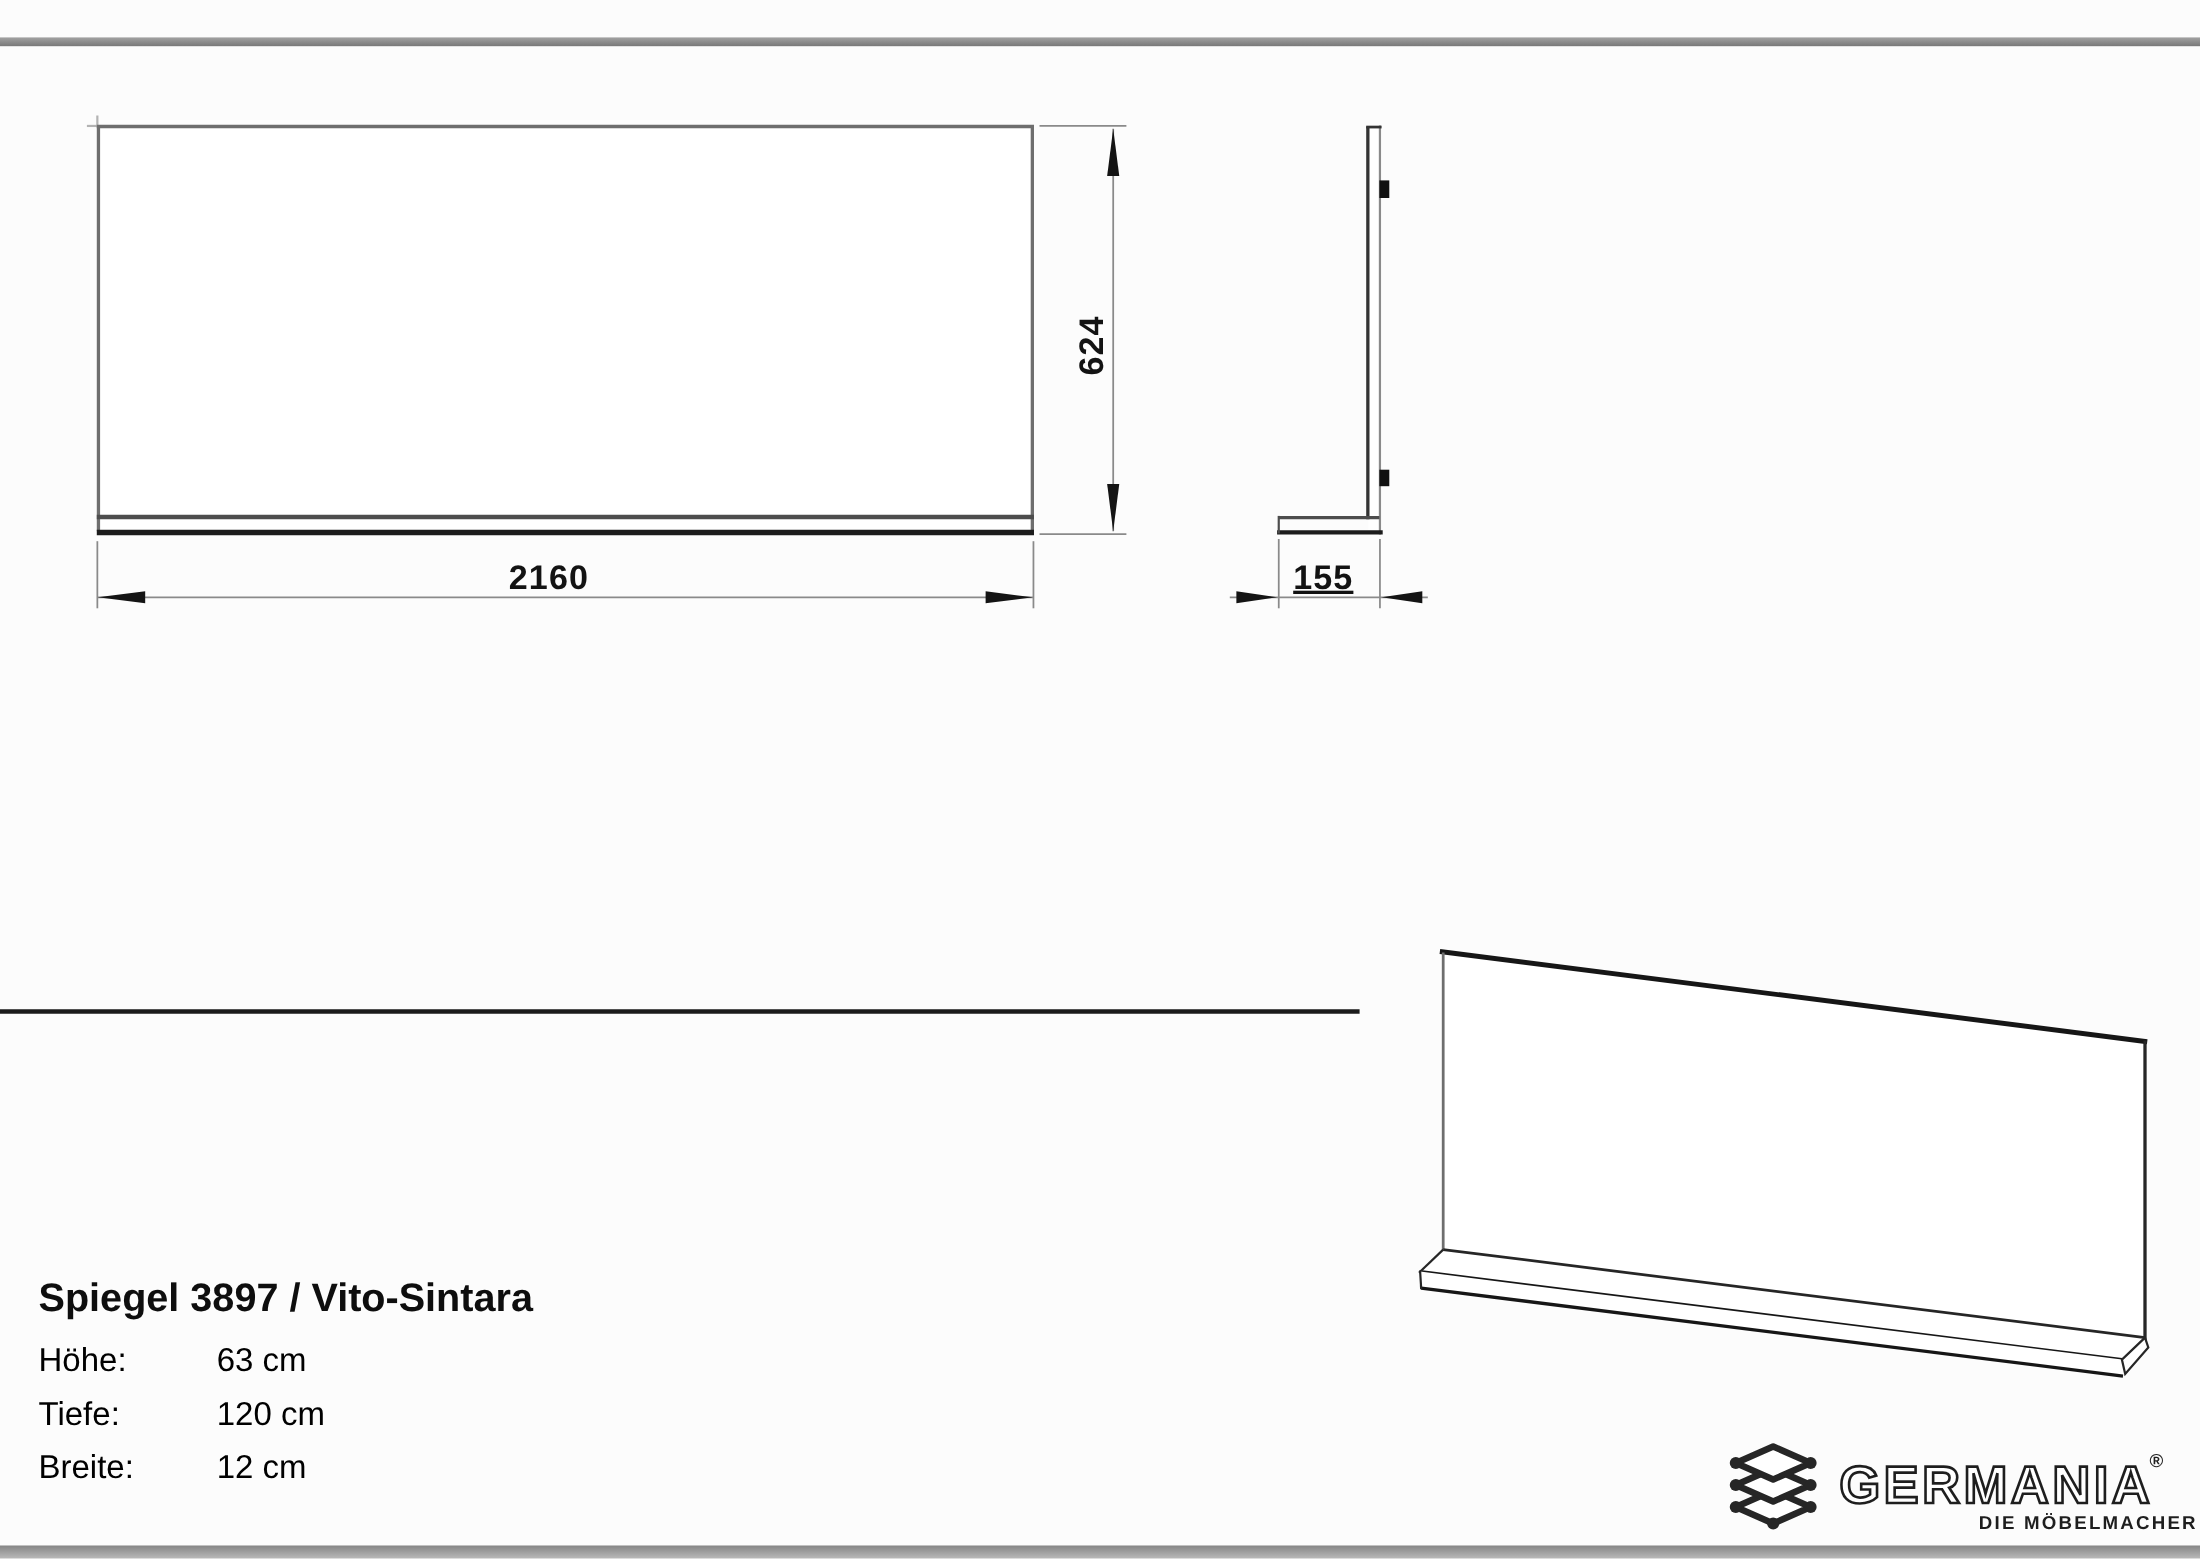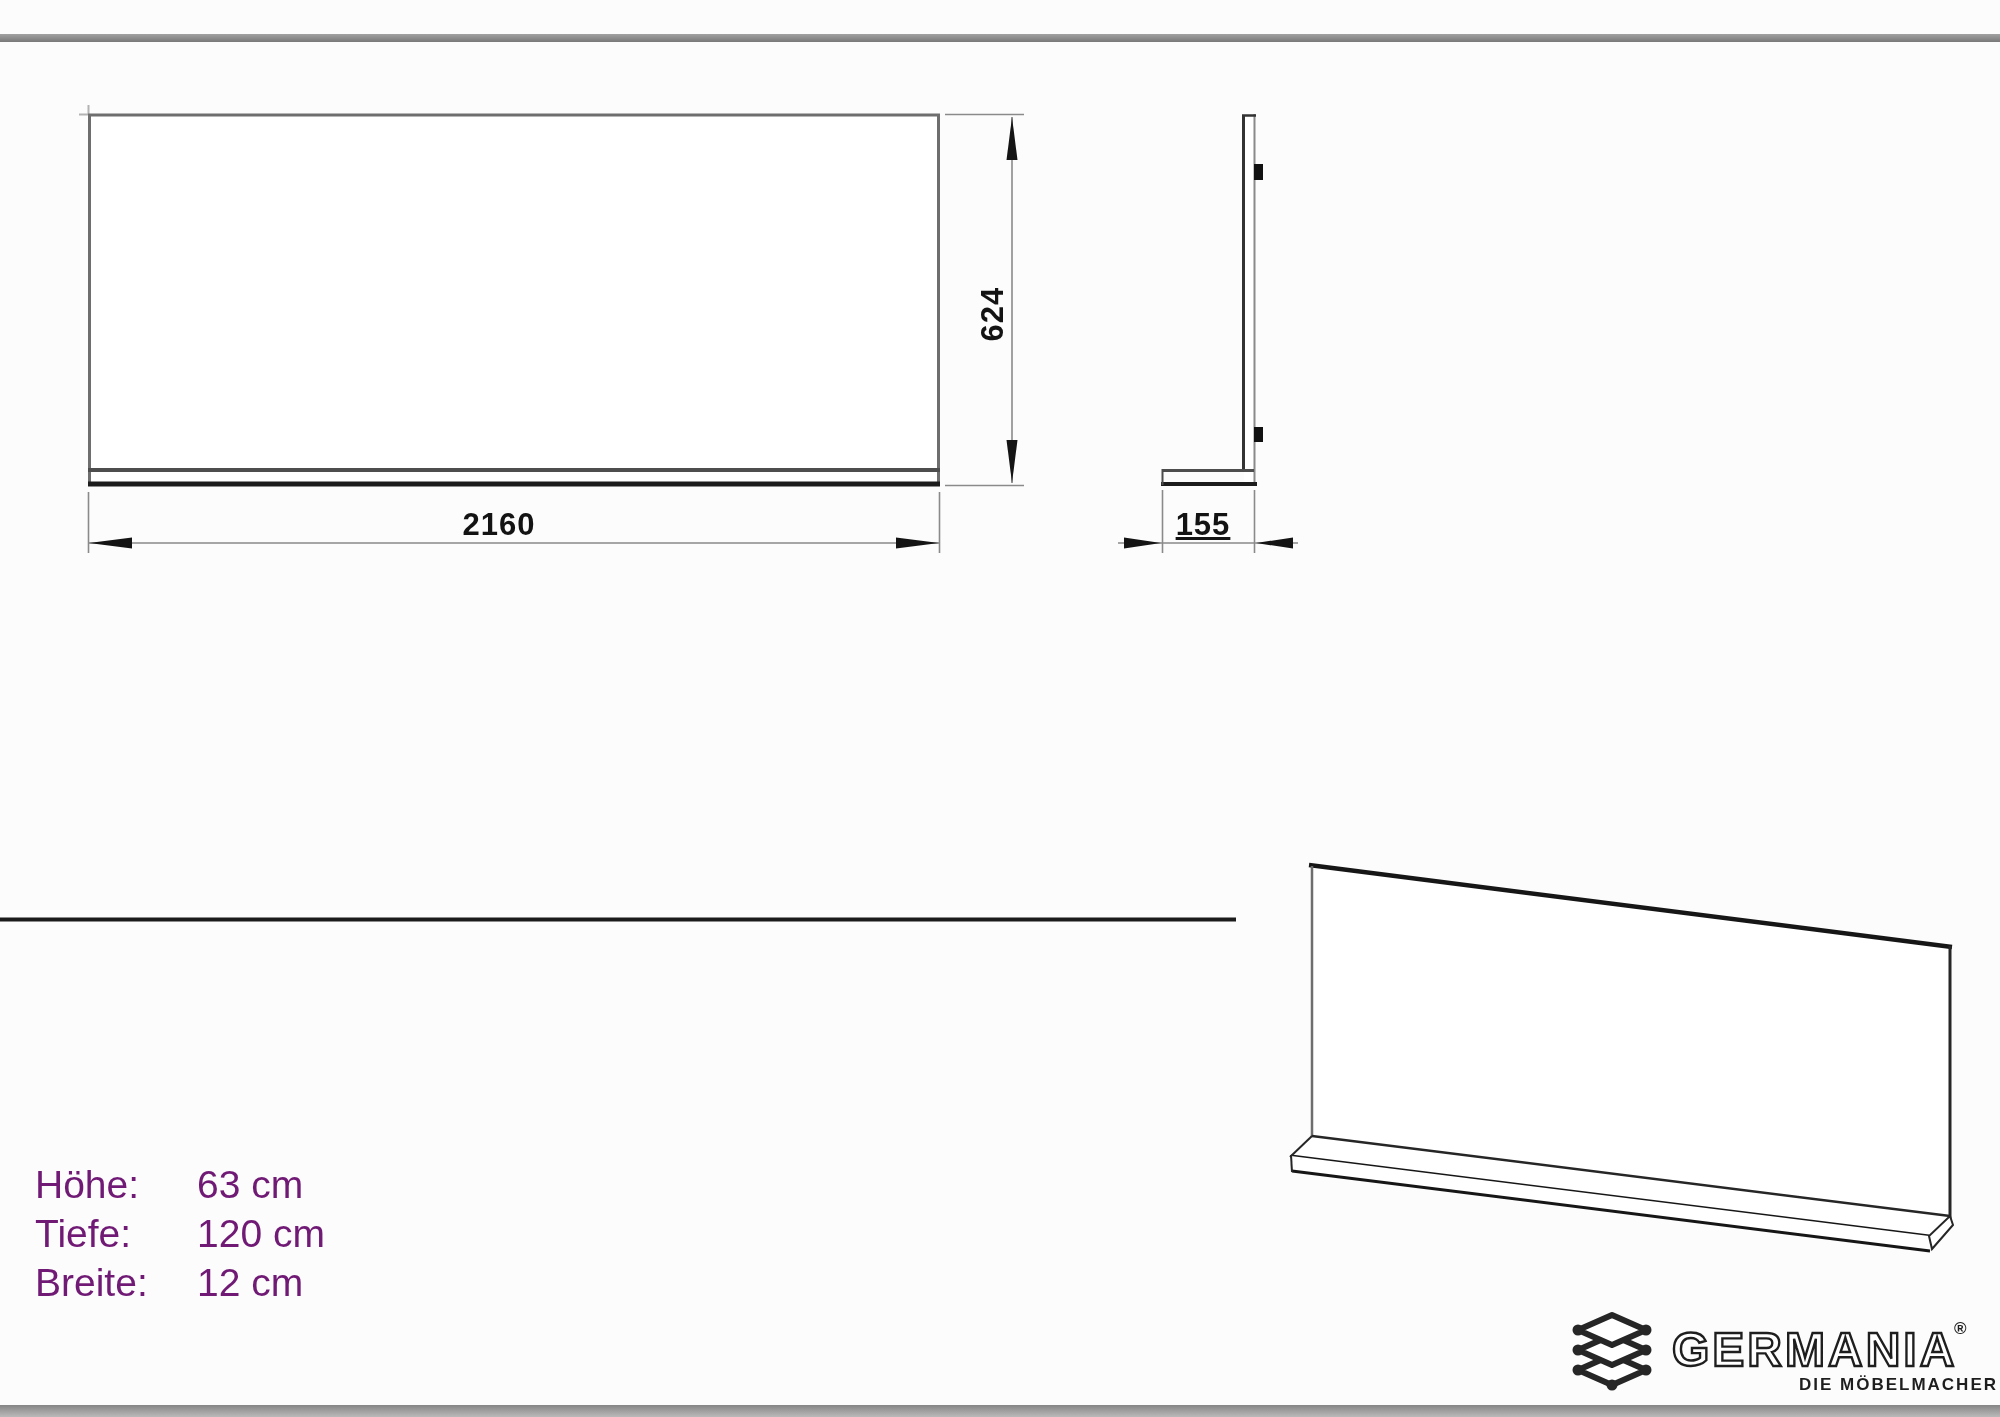--- a/index.html
+++ b/index.html
@@ -35,21 +35,21 @@
   .specs{
     position:absolute;left:35px;top:1160px;width:560px;
   }
   .specs-title{
     font-size:36px;font-weight:bold;color:#0e0e0e;
     letter-spacing:0px;line-height:1.1;
     margin:0 0 12px 0;
   }
   .spec-row{
     display:flex;align-items:baseline;
-    font-size:39px;color:#701a75;line-height:49px;height:49px;
+    font-size:30px;color:#000000;line-height:49px;height:49px;
   }
   .spec-label{width:162px;flex:0 0 162px;}
   .spec-value{}
   .logo{position:absolute;left:1548px;top:1302px;width:460px;height:120px;}
 </style>
 </head>
 <body>
 
 <div class="page">
 
@@ -131,20 +131,21 @@
     </g>
   </svg>
 
   <div class="dim-label" style="left:88px;top:507px;width:822px;">2160</div>
 
   <div class="dim-label rot" style="left:954px;top:300px;width:78px;height:28px;line-height:28px;">624</div>
 
   <div class="dim-label" style="left:1150px;top:507px;width:106px;text-decoration:underline;">155</div>
 
   <div class="specs">
+    <div class="specs-title">Spiegel 3897 / Vito-Sintara</div>
     <div class="spec-row">
       <span class="spec-label">Höhe:</span>
       <span class="spec-value">63 cm</span>
     </div>
     <div class="spec-row">
       <span class="spec-label">Tiefe:</span>
       <span class="spec-value">120 cm</span>
     </div>
     <div class="spec-row">
       <span class="spec-label">Breite:</span>

